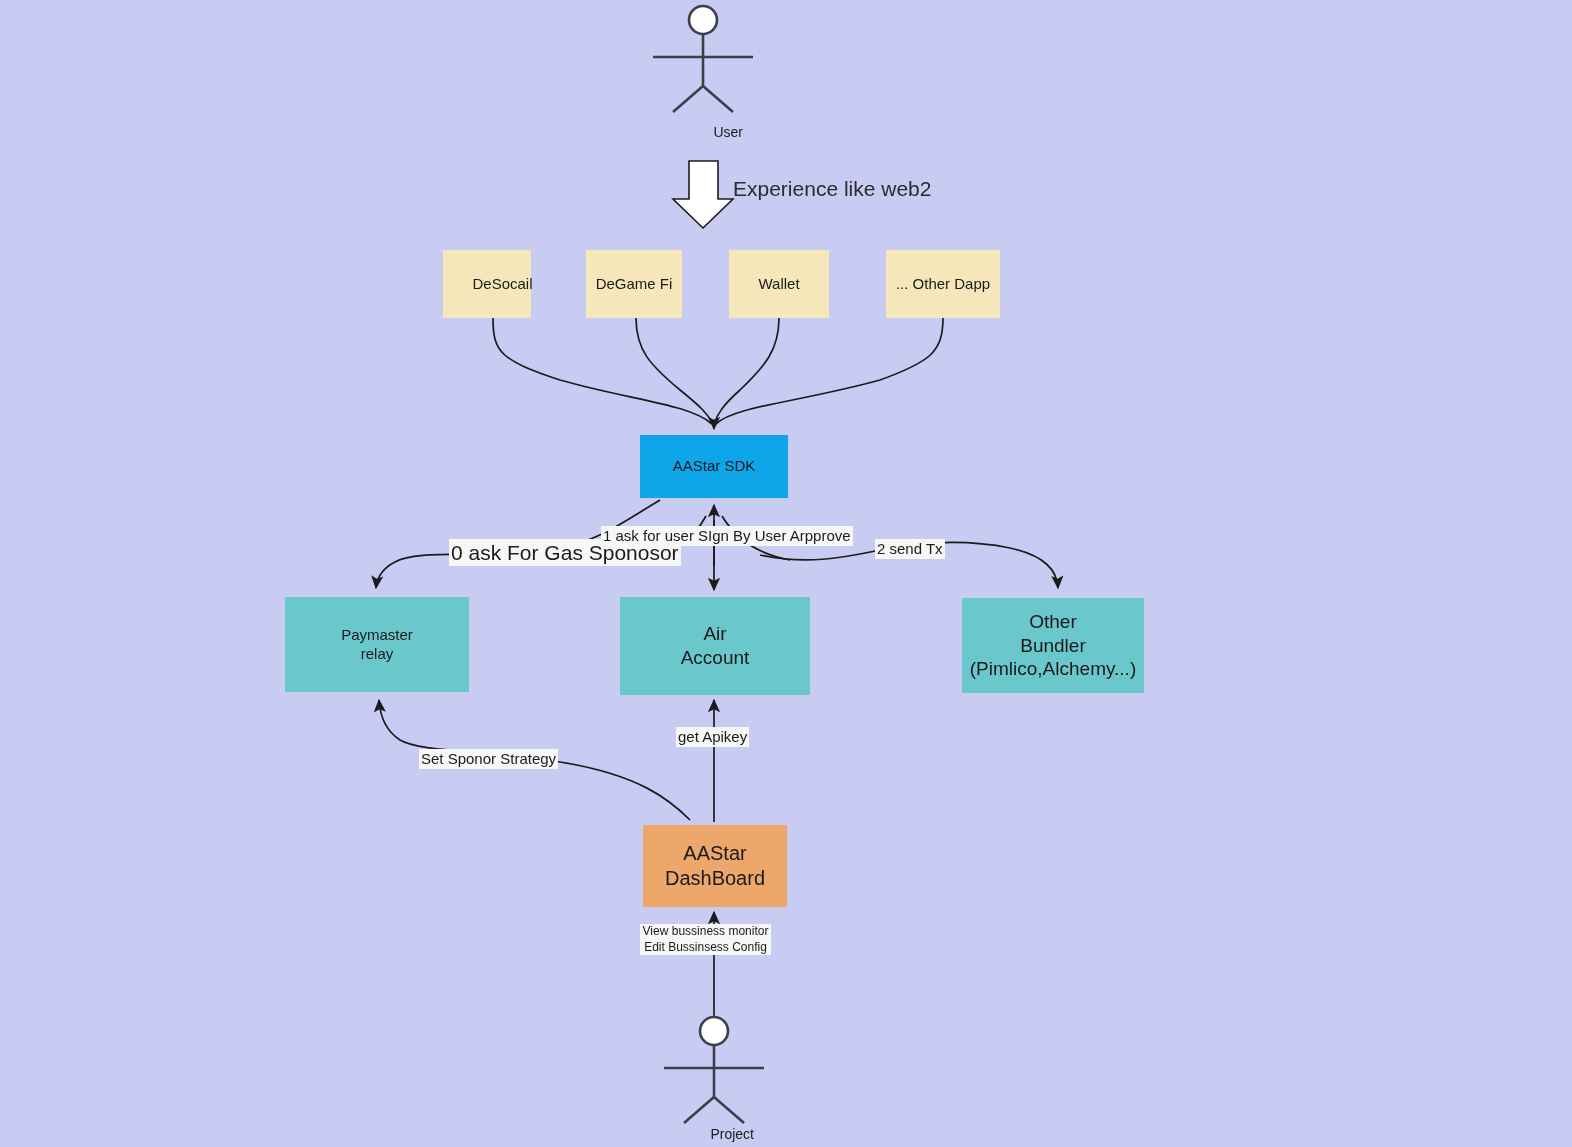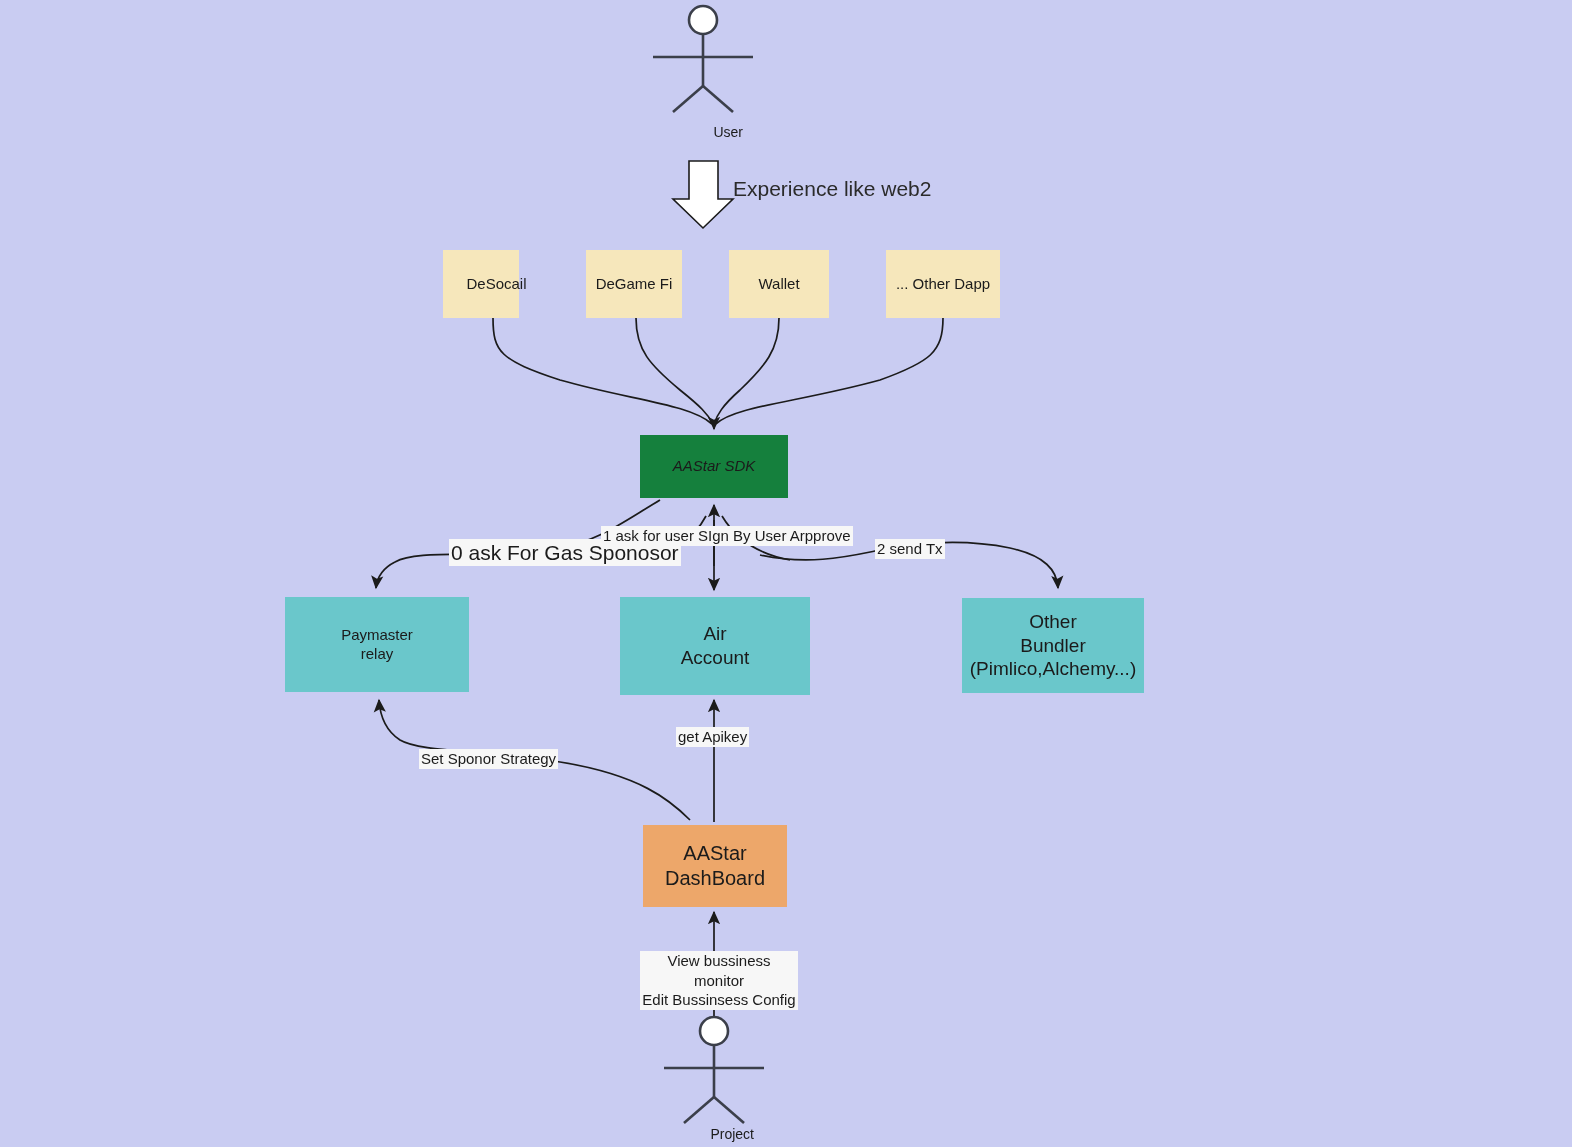--- a/index.html
+++ b/index.html
@@ -10,21 +10,21 @@
     overflow:hidden;
     position:relative;
   }
   #canvas{position:absolute;left:0;top:0;width:1572px;height:1147px;}
   svg.layer{position:absolute;left:0;top:0;width:1572px;height:1147px;overflow:visible;}
   svg.layer.edges{z-index:1;}
   .node{position:absolute;z-index:2;display:flex;align-items:center;justify-content:center;text-align:center;box-sizing:border-box;}
   .node span{display:block;line-height:1.25;color:#1b1b1b;white-space:pre-line;}
   .dapp{background:#f6e7bb;}
   .dapp span{font-size:15px;}
-  .sdk{background:#15803d;font-style:italic;}
+  .sdk{background:#0ea5e9;}
   .sdk span{font-size:15px;}
   .dash{background:#eda76a;}
   .dash span{font-size:20px;}
   .svc{background:#6ac7cb;}
   .svc span{font-size:15px;}
   .svc.big span{font-size:19px;}
   .actor-label{position:absolute;z-index:2;font-size:14px;color:#1b1b1b;text-align:right;}
   .edge-label{position:absolute;z-index:3;background:#f7f7f7;color:#1b1b1b;line-height:1.3;white-space:pre-line;padding:0 2px;box-sizing:border-box;text-align:center;}
   .big-arrow-label{position:absolute;z-index:3;font-size:21px;color:#2b2b2b;}
 </style>
@@ -96,21 +96,21 @@
       <line x1="664" y1="1068" x2="764" y2="1068" stroke="#3b3f4a" stroke-width="2.6"></line>
       <line x1="714" y1="1097" x2="684" y2="1123" stroke="#3b3f4a" stroke-width="2.6"></line>
       <line x1="714" y1="1097" x2="744" y2="1123" stroke="#3b3f4a" stroke-width="2.6"></line>
     </g>
   </svg>
 
   <div class="actor-label" style="left:663px;top:124px;width:80px;">User</div>
 
   <div class="big-arrow-label" style="left:733px;top:177px;">Experience like web2</div>
 
-  <div class="node dapp" style="left:443px;top:250px;width:76px;height:68px;padding-left:31px;">
+  <div class="node dapp" style="left:443px;top:250px;width:88px;height:68px;padding-left:31px;">
     <span>DeSocail</span>
   </div>
   <div class="node dapp" style="left:586px;top:250px;width:96px;height:68px;">
     <span>DeGame Fi</span>
   </div>
   <div class="node dapp" style="left:729px;top:250px;width:100px;height:68px;text-align:center;">
     <span>Wallet</span>
   </div>
   <div class="node dapp" style="left:886px;top:250px;width:114px;height:68px;">
     <span>... Other Dapp</span>
@@ -144,16 +144,16 @@
   <div class="edge-label" style="left:449px;top:539px;font-size:21px;">0 ask For Gas Sponosor</div>
 
   <div class="edge-label" style="left:601px;top:526px;font-size:15px;">1 ask for user SIgn By User Arpprove</div>
 
   <div class="edge-label" style="left:875px;top:539px;font-size:15px;">2 send Tx</div>
 
   <div class="edge-label" style="left:419px;top:749px;font-size:15px;">Set Sponor Strategy</div>
 
   <div class="edge-label" style="left:676px;top:727px;font-size:15px;">get Apikey</div>
 
-  <div class="edge-label" style="left:640px;top:951px;font-size:15px;width:158px;">View bussiness monitor
+  <div class="edge-label" style="left:640px;top:924px;font-size:12px;width:131px;">View bussiness monitor
 Edit Bussinsess Config</div>
 
 </div>
 
 </body></html>

